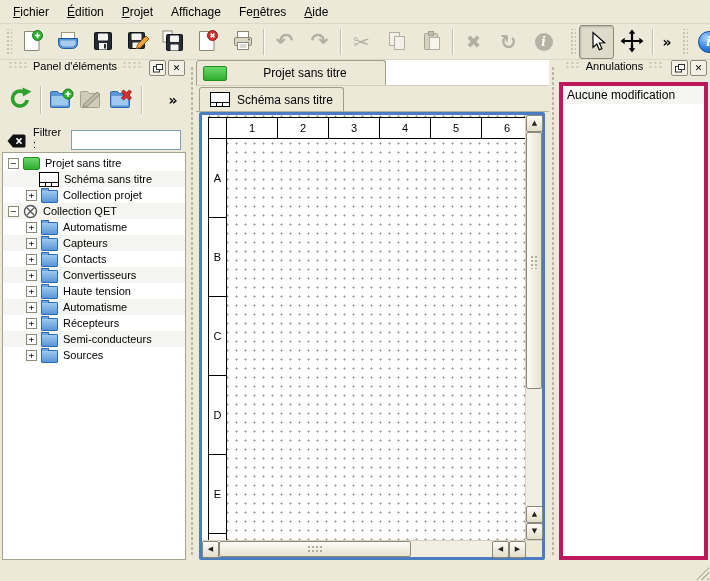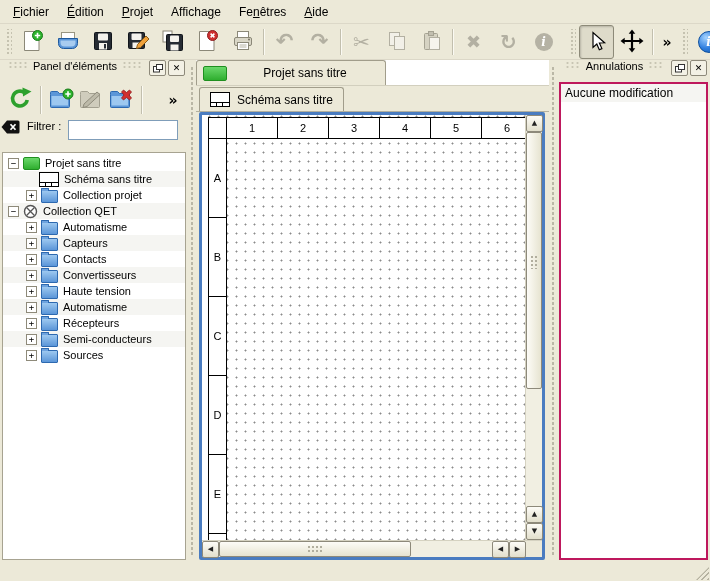--- a/index.html
+++ b/index.html
@@ -47,21 +47,21 @@
              background-size:5px 4px;background-position:0 1px;}
   .dock-title{font-size:11px;white-space:nowrap;}
   .winbtn{width:15px;height:14px;margin-left:2px;border:1px solid #8d897a;border-radius:2px;background:#f3f1e5;
           display:flex;align-items:center;justify-content:center;flex:none;}
   .winbtn .x{font-size:9px;font-weight:bold;line-height:1;}
 
   .dock-toolbar{height:40px;display:flex;align-items:center;padding:0 5px;flex:none;}
   .dt-btn{width:30px;height:30px;display:flex;align-items:center;justify-content:center;flex:none;}
   .dt-sep{width:1px;height:28px;background:#c2bfae;box-shadow:1px 0 0 #fbfaf3;margin:0 5px;flex:none;}
 
-  .filter-row{height:30px;display:flex;align-items:flex-start;padding:0 1px;gap:7px;flex:none;}
+  .filter-row{height:30px;display:flex;align-items:flex-end;padding:0 7px;gap:7px;flex:none;}
   .filter-input{width:104px;height:18px;border:1px solid #7f9db9;background:#fff;font-family:"Liberation Sans",sans-serif;font-size:11px;padding:0 2px;}
 
   
   .tree{flex:1;margin:2px 2px 2px 2px;border:1px solid #a7a391;background:#fff;overflow:hidden;padding-top:2px;}
   .tree-row{height:16px;display:flex;align-items:center;}
   .tree-row.alt{background:#f5f5f2;}
   .tr-label{margin-left:5px;white-space:nowrap;}
   .d0{padding-left:5px;} .d1{padding-left:23px;}
   .noexp0{padding-left:18px;} .noexp1{padding-left:36px;}
   .expander{width:9px;height:9px;flex:none;border:1px solid #8e8a7a;background:#fff;margin-right:4px;
@@ -111,21 +111,21 @@
   .vscroll .sb-btn{margin-left:0;}
   .sb-thumb-v{height:255px;flex:none;background:linear-gradient(90deg,#fdfcf7,#e6e3d0);border:1px solid #8d897a;border-radius:2px;position:relative;}
   .sb-thumb-h{width:190px;flex:none;background:linear-gradient(#fdfcf7,#e6e3d0);border:1px solid #8d897a;border-radius:2px;position:relative;}
   .sb-thumb-v::after{content:"";position:absolute;left:3px;right:3px;top:48%;height:14px;
       background-image:radial-gradient(#b1ae9e 1px,transparent 1.3px);background-size:4px 4px;}
   .sb-thumb-h::after{content:"";position:absolute;top:3px;bottom:3px;left:46%;width:16px;
       background-image:radial-gradient(#b1ae9e 1px,transparent 1.3px);background-size:4px 4px;}
   .sb-track{flex:1;}
 
   
-  .undo-list{flex:1;margin:2px;border:2px solid #be185d;background:#fff;overflow:hidden;}
+  .undo-list{flex:1;margin:2px;border:4px solid #be185d;background:#fff;overflow:hidden;}
   .undo-item{padding:2px 4px;font-size:12px;background:#f5f5f2;}
 
   
   .statusbar{position:absolute;left:0;right:0;bottom:0;height:19px;background:#ece9d8;}
   .resize-grip{position:absolute;right:1px;bottom:1px;width:13px;height:13px;
       background:repeating-linear-gradient(135deg,#b5b2a0 0 1.5px,transparent 1.5px 4.2px);
       clip-path:polygon(100% 0,100% 100%,0 100%);}
 </style>
 </head>
 <body>

